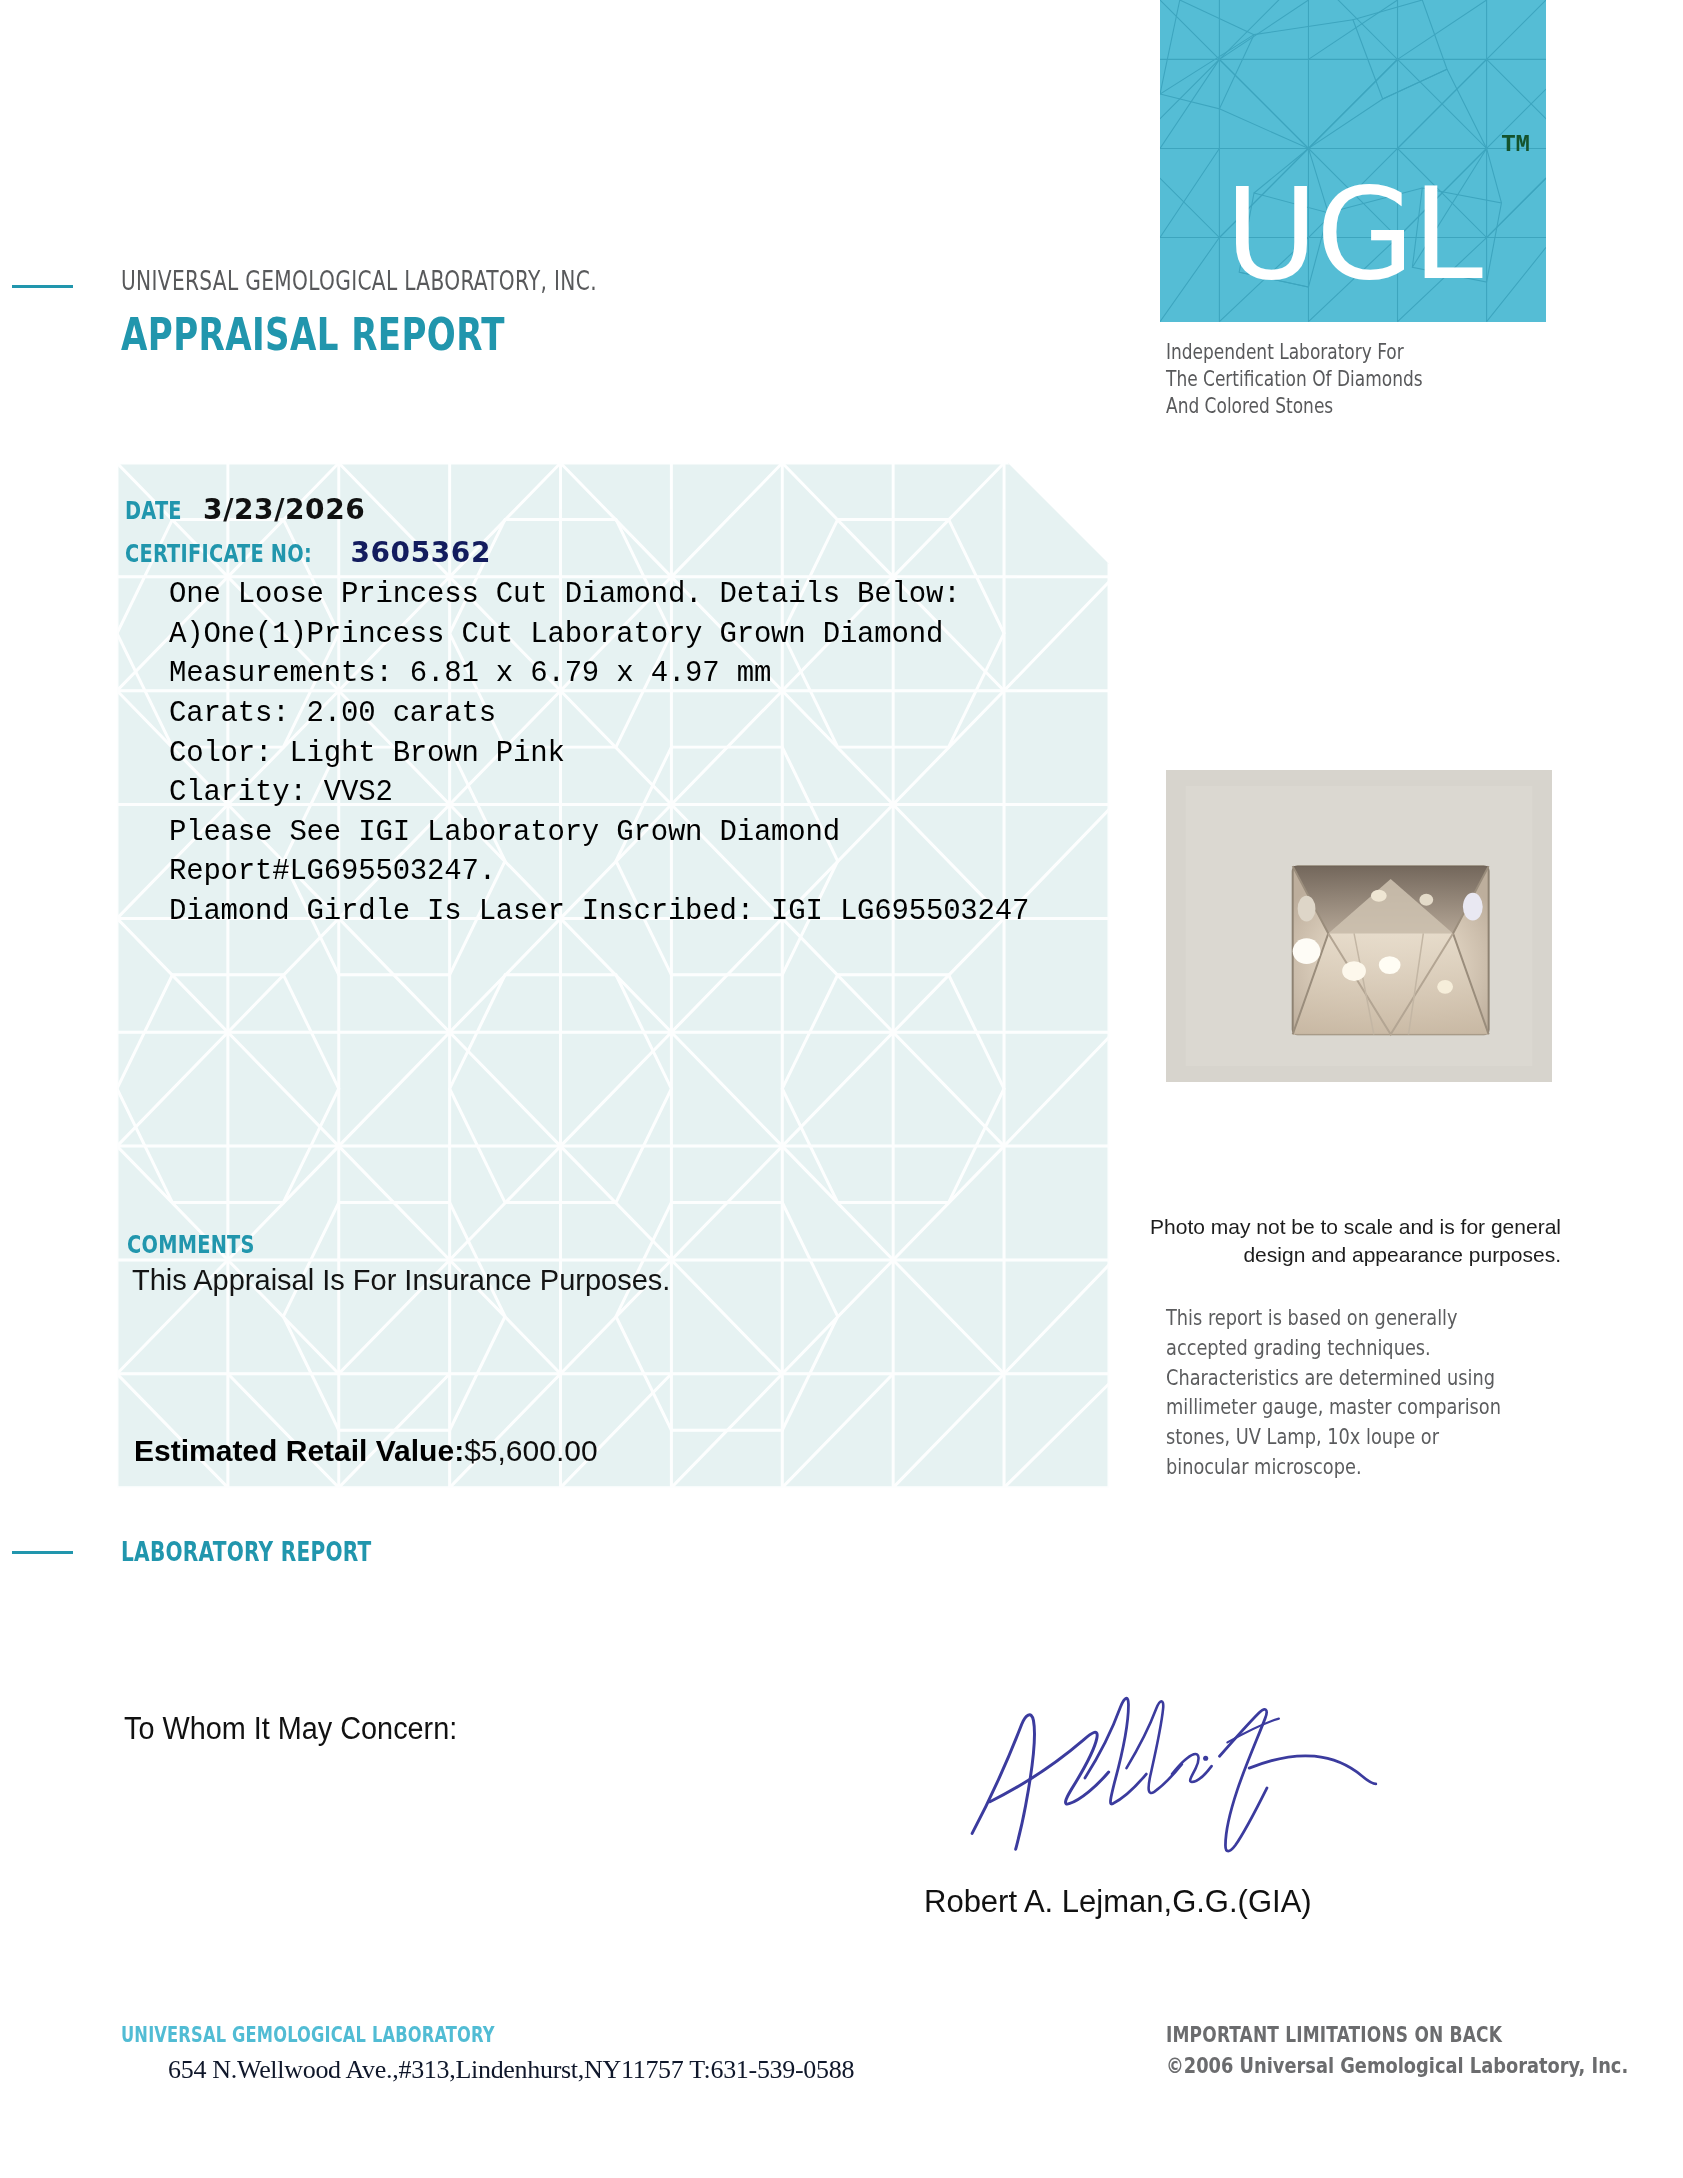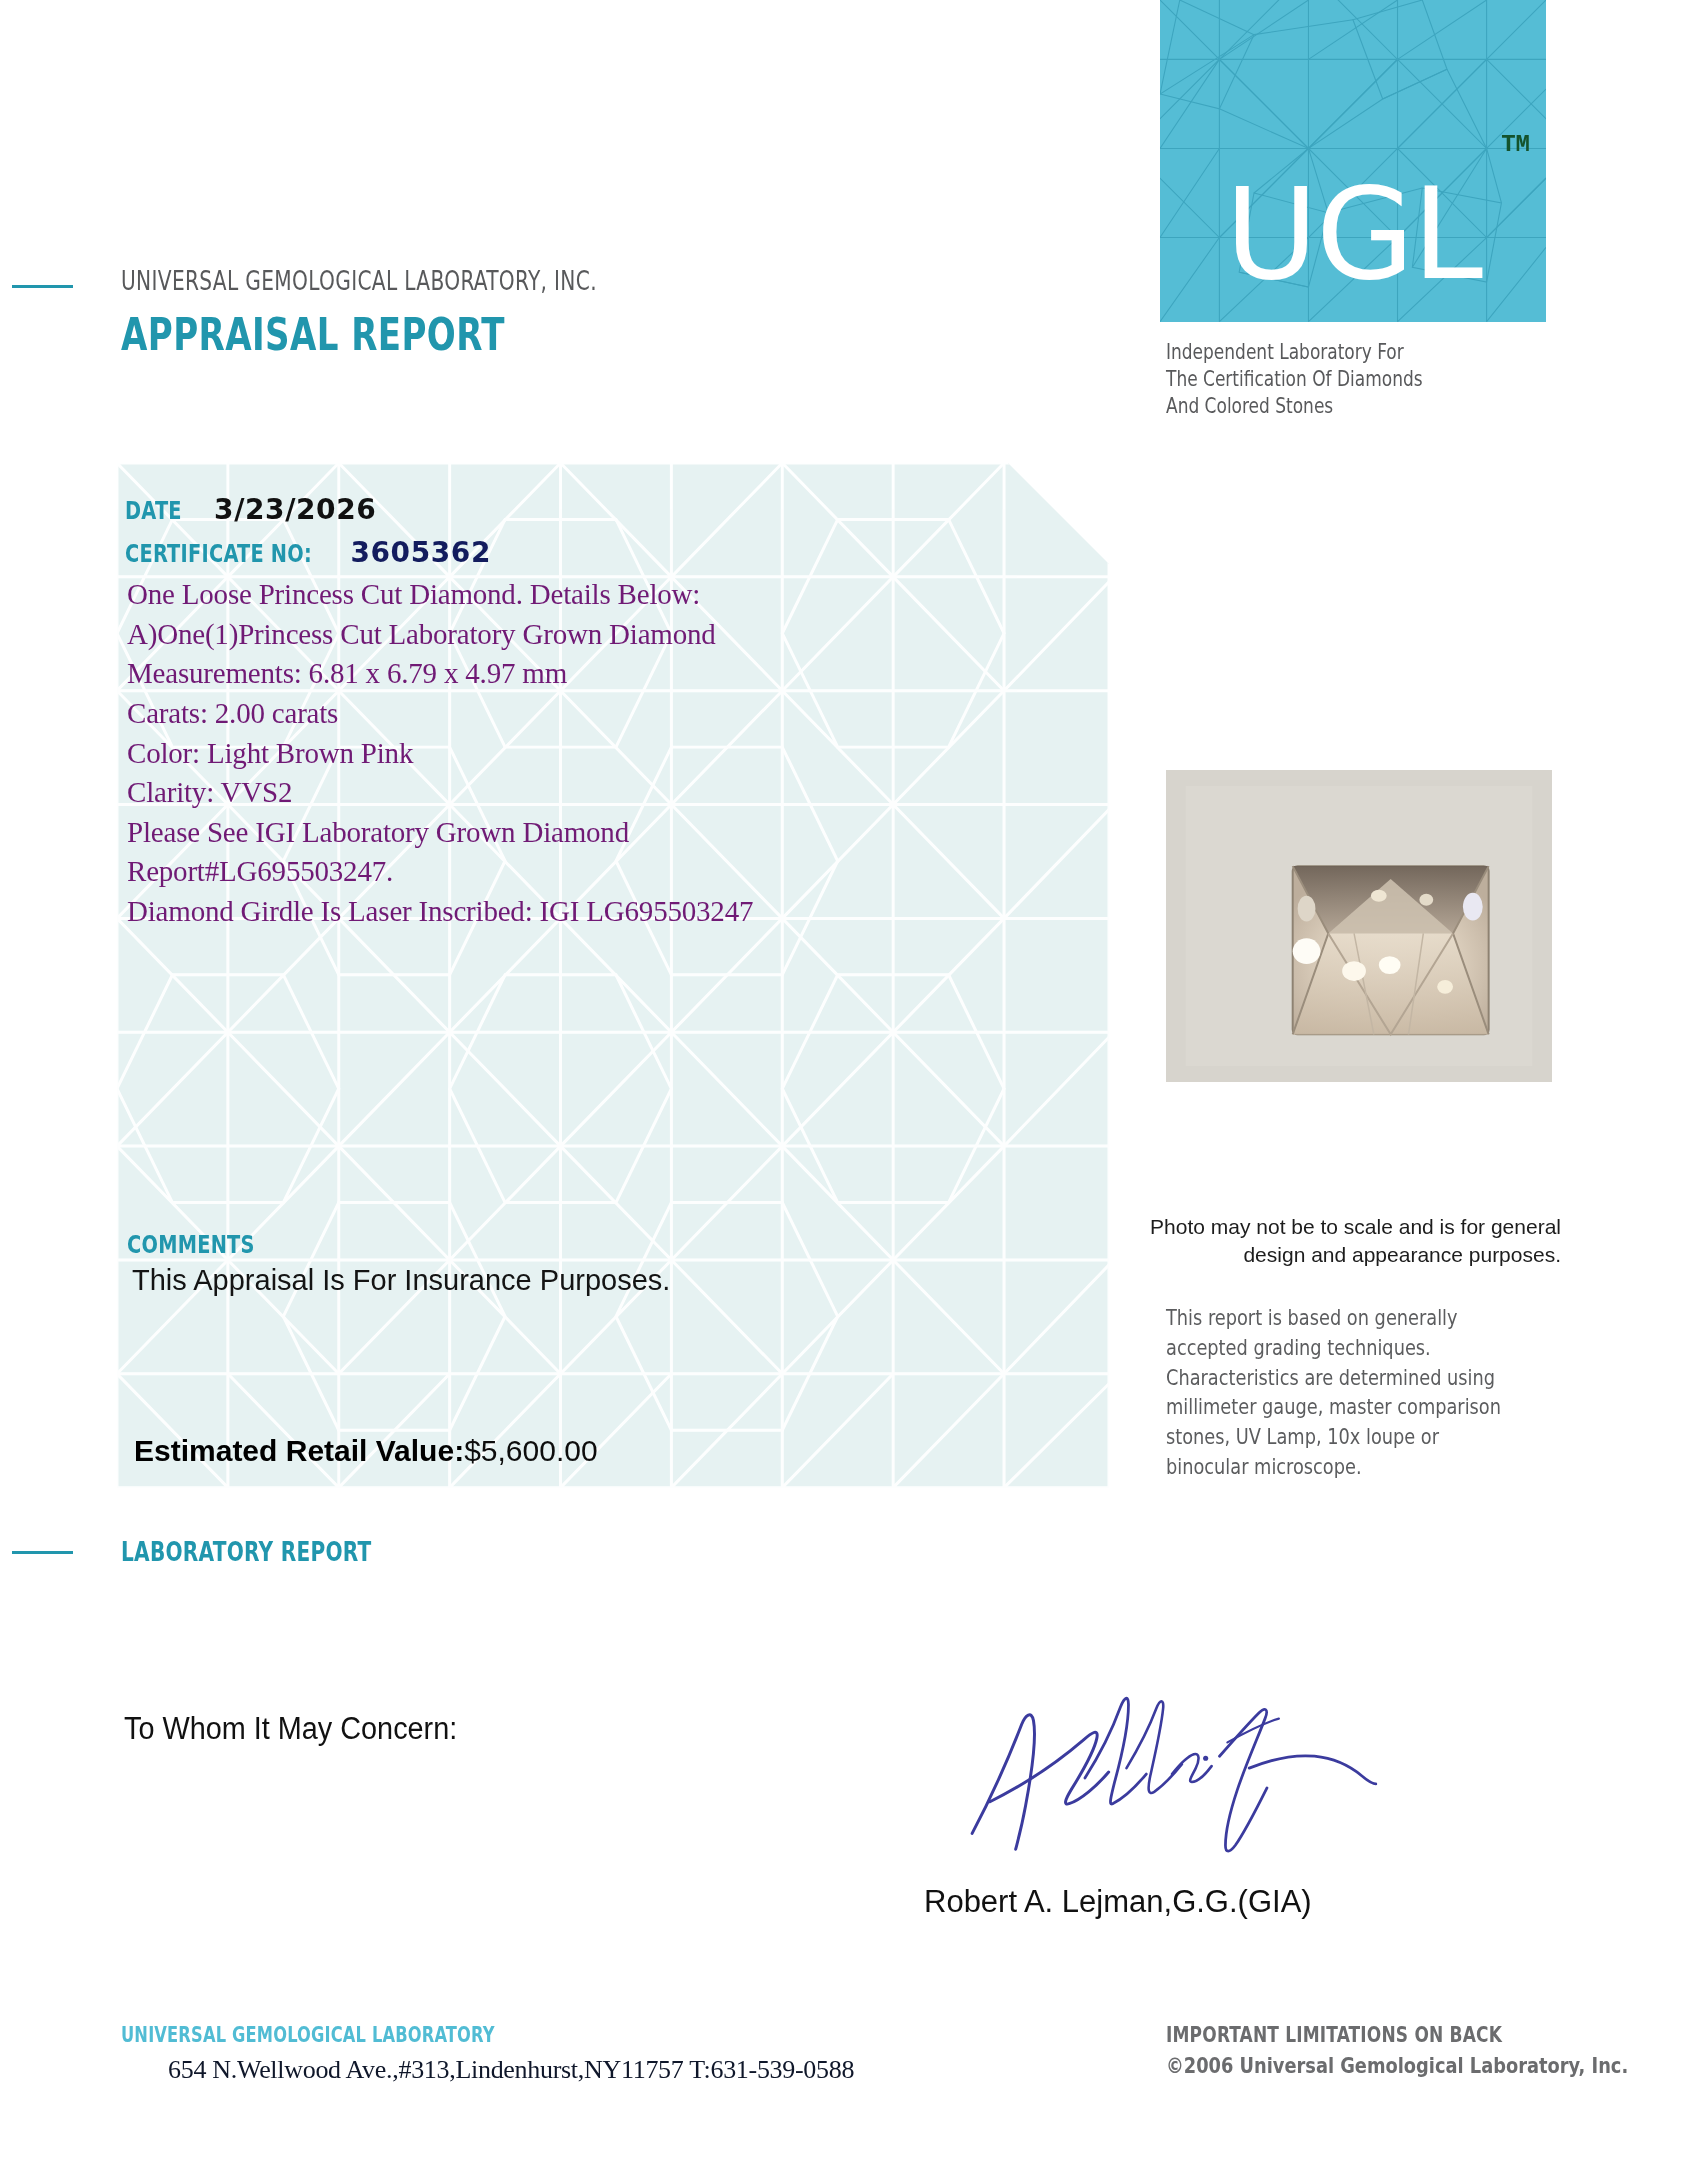--- a/index.html
+++ b/index.html
@@ -119,34 +119,34 @@
     transform: scaleX(0.86);
     transform-origin: left center;
     display: inline-block;
   }
   .kv-value-date {
     font-family: "DejaVu Sans", "Liberation Sans", sans-serif;
     font-size: 28px;
     font-weight: 700;
     color: #111111;
     letter-spacing: 0.6px;
-    margin-left: 11px;
   }
   .kv-value-cert {
     font-family: "DejaVu Sans", "Liberation Sans", sans-serif;
     font-size: 28px;
     font-weight: 700;
     color: #131c5e;
     letter-spacing: 0.6px;
   }
   .detail-line {
-    font-family: Liberation Serif, serif;
+    font-family: Liberation Mono, monospace;
     font-size: 29px;
-    color: #701a75;
+    color: #000000;
     letter-spacing: -0.2px;
+    margin-left: 42px;
   }
 
   #comments-label {
     font-family: "DejaVu Sans Condensed", "Liberation Sans Narrow", "Liberation Sans", sans-serif;
     font-size: 25px;
     font-weight: 700;
     color: #2196ad;
     letter-spacing: 0.3px;
     transform: scaleX(0.86);
     transform-origin: left center;

